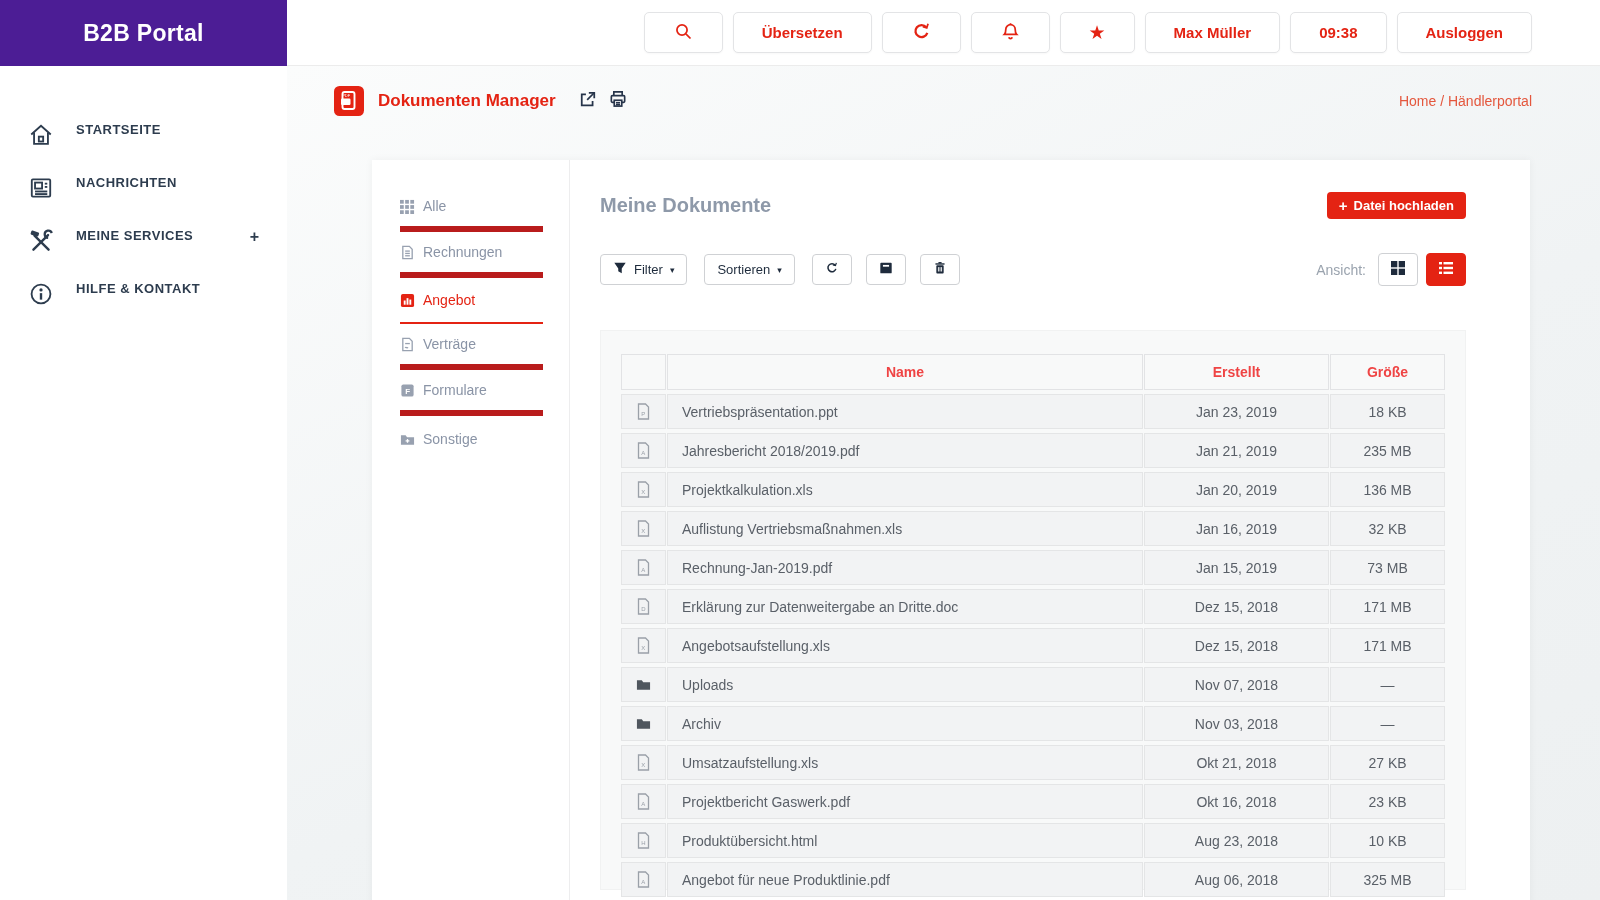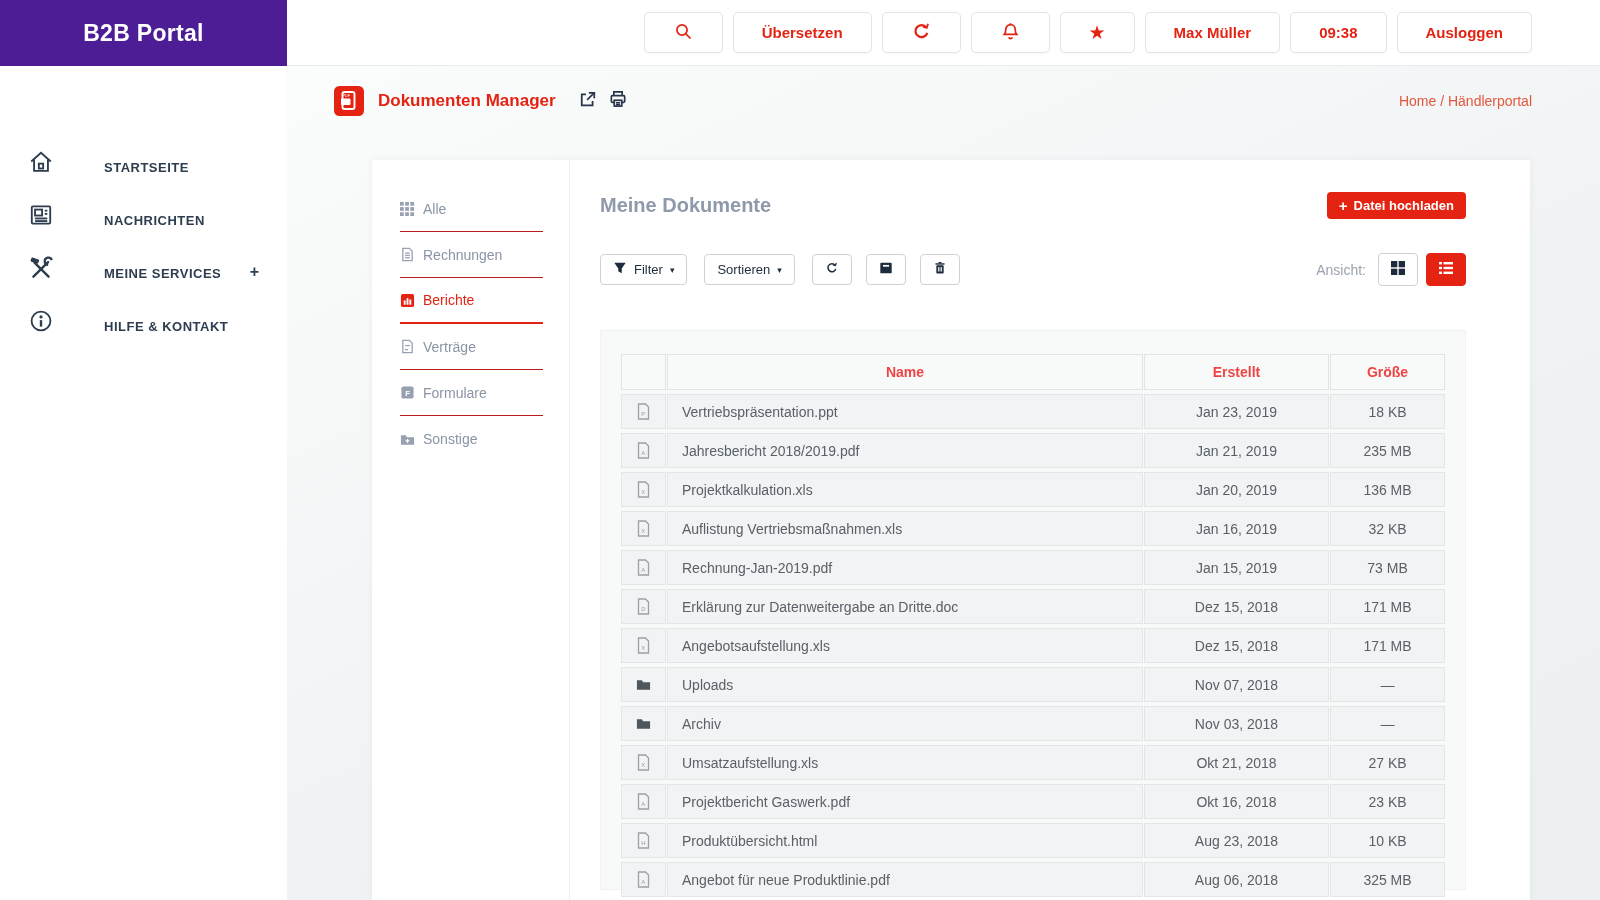--- a/index.html
+++ b/index.html
@@ -4,21 +4,21 @@
 <style>
   * { margin:0; padding:0; box-sizing:border-box; }
   html,body { width:1600px; height:900px; overflow:hidden;
     font-family:"Liberation Sans","DejaVu Sans",sans-serif; background:#eef1f2; }
 
   
   .sidebar { position:absolute; left:0; top:0; width:287px; height:900px; background:#fff; z-index:5; }
   .logo { height:66px; background:#4c1d95; color:#fff; display:flex; align-items:center; justify-content:center;
     font-size:23px; font-weight:bold; letter-spacing:.3px; }
   .nav { margin-top:56px; }
-  .nav-item { display:flex; align-items:flex-end; height:53px; padding:0 28px; cursor:pointer; color:#2d3c4e;gap:28px; }
+  .nav-item { display:flex; align-items:flex-start; height:53px; padding:0 28px; cursor:pointer; color:#2d3c4e; }
   .nav-item .nicon { width:26px; height:26px; margin-right:22px; flex:0 0 26px; }
   .nav-item .nlabel { font-size:13px; font-weight:bold; letter-spacing:.5px; }
   .nav-item .nplus { margin-left:auto; font-size:16px; font-weight:bold; color:#2d3c4e; }
 
   
   .topbar { position:absolute; left:287px; top:0; width:1313px; height:66px; background:#fff;
     border-bottom:1px solid #ececec; display:flex; align-items:center; justify-content:flex-end;
     padding-right:68px; gap:10px; z-index:4; }
   .tb-btn { min-width:40px; height:41px; background:#fff; border:1px solid #e3e4e6; border-radius:5px;
     display:flex; align-items:center; justify-content:center; padding:0 28px; cursor:pointer;
@@ -37,21 +37,21 @@
   .ph-tools svg { width:20px; height:20px; cursor:pointer; }
   .breadcrumb { margin-left:auto; color:#e4573d; font-size:14px; }
 
   
   .card { position:absolute; left:85px; top:94px; right:70px; height:846px; background:#fff;
     box-shadow:0 0 8px rgba(0,0,0,.05); display:flex; }
 
   .categories { width:198px; border-right:1px solid #ededee; padding-top:26px; }
   .cat-list { margin-left:28px; width:143px; }
   .cat-item { display:flex; align-items:center; height:46px; font-size:14px; color:#8a94a6;
-    border-bottom:1px solid #b91c1c; cursor:pointer; }
+    border-bottom:6px solid #b91c1c; cursor:pointer; }
   .cat-item:last-child { border-bottom:none; }
   .cat-item.active { color:#e42313; border-bottom:2px solid #e42313; }
   .cat-icon { width:15px; height:15px; margin-right:8px; flex:0 0 15px; }
 
   .main { flex:1; padding:0 64px 0 30px; }
   .head-row { margin-top:32px; display:flex; align-items:center; }
   .main-title { font-size:20px; font-weight:bold; color:#8e99a9; }
   .upload-btn { margin-left:auto; background:#e42313; color:#fff; border:none; border-radius:4px;
     height:27px; padding:0 12px; font-size:13px; font-weight:bold; cursor:pointer;
     font-family:inherit; display:flex; align-items:center; gap:6px; }
@@ -239,21 +239,21 @@
               </svg></span>
             <span>Rechnungen</span>
           </div>
           <div class="cat-item active">
             <span class="cat-icon"><svg viewBox="0 0 16 16">
                 <rect x="1" y="1" width="14" height="14" rx="2" fill="#e42313"></rect>
                 <rect x="4" y="8" width="2" height="4.5" fill="#fff"></rect>
                 <rect x="7" y="5.5" width="2" height="7" fill="#fff"></rect>
                 <rect x="10" y="7" width="2" height="5.5" fill="#fff"></rect>
               </svg></span>
-            <span>Berichte</span>
+            <span>Angebot</span>
           </div>
           <div class="cat-item">
             <span class="cat-icon"><svg viewBox="0 0 16 16" fill="none" stroke="#98a1b0" stroke-width="1.4">
                 <path d="M3 1.5 h7 l3 3 V14.5 H3 Z"></path>
                 <line x1="5.5" y1="7" x2="10.5" y2="7"></line>
                 <path d="M5.5 11.5 c1 -1.5 2 1 3 -0.5"></path>
               </svg></span>
             <span>Verträge</span>
           </div>
           <div class="cat-item">

